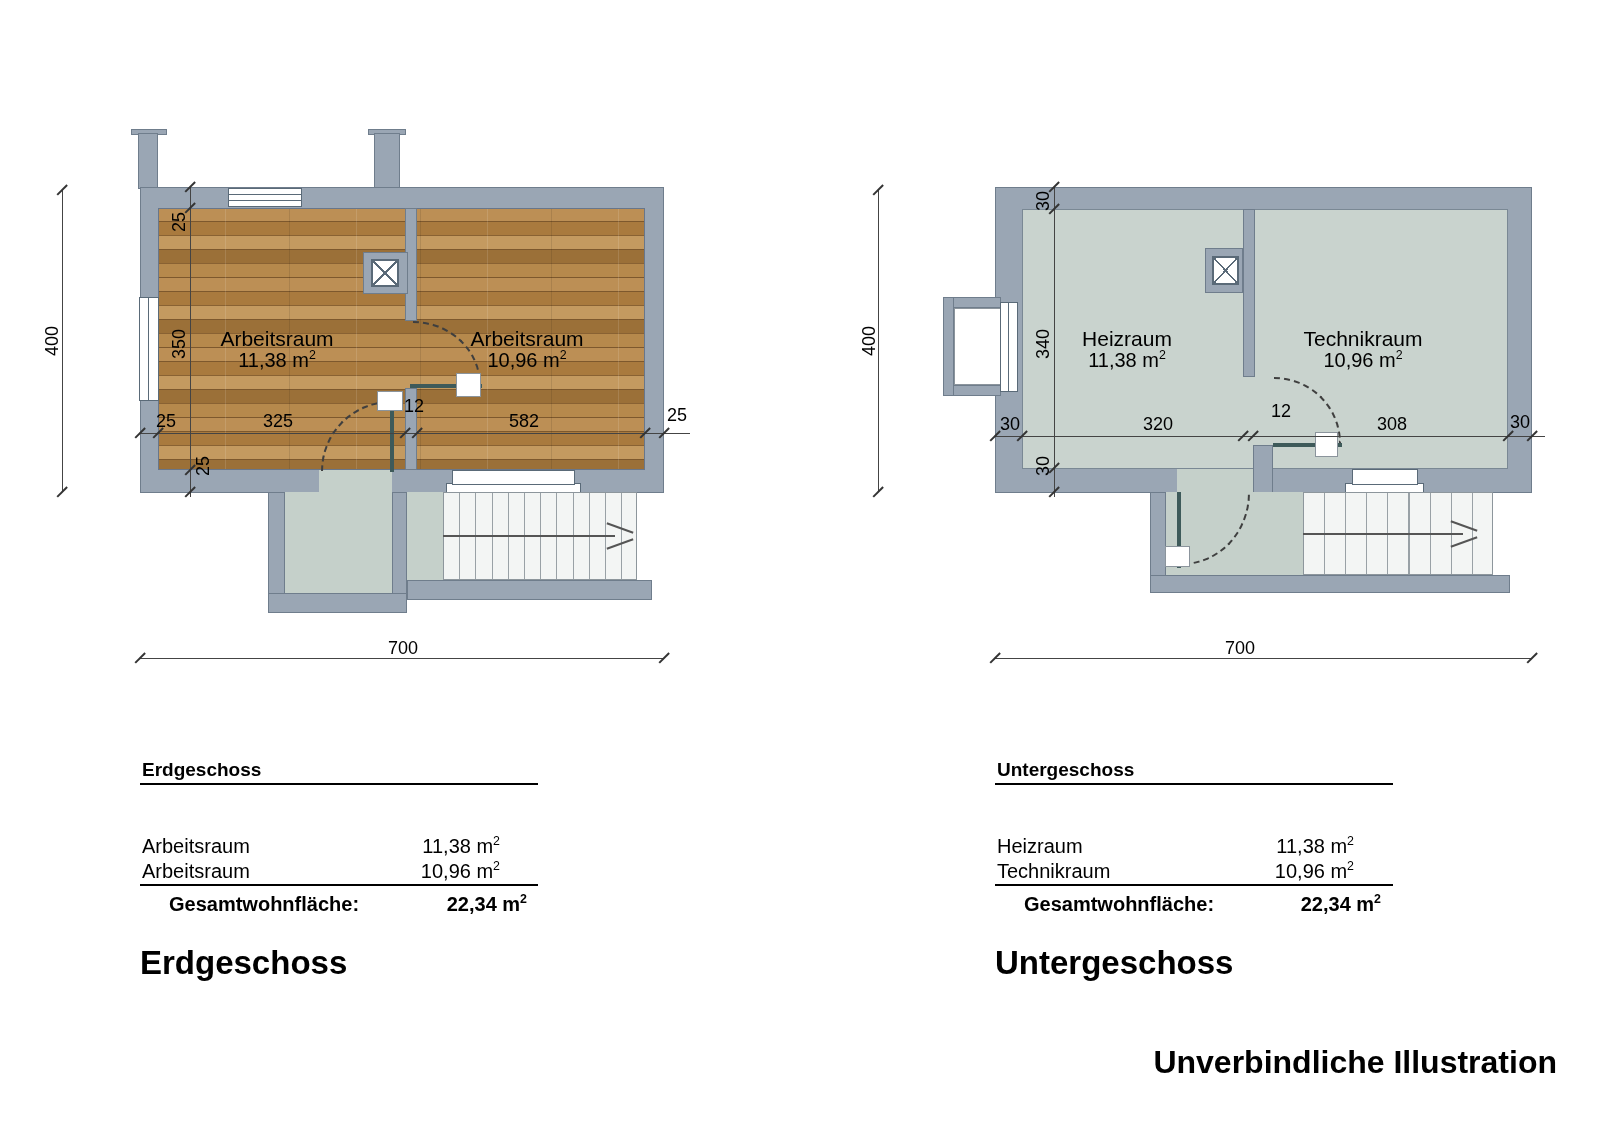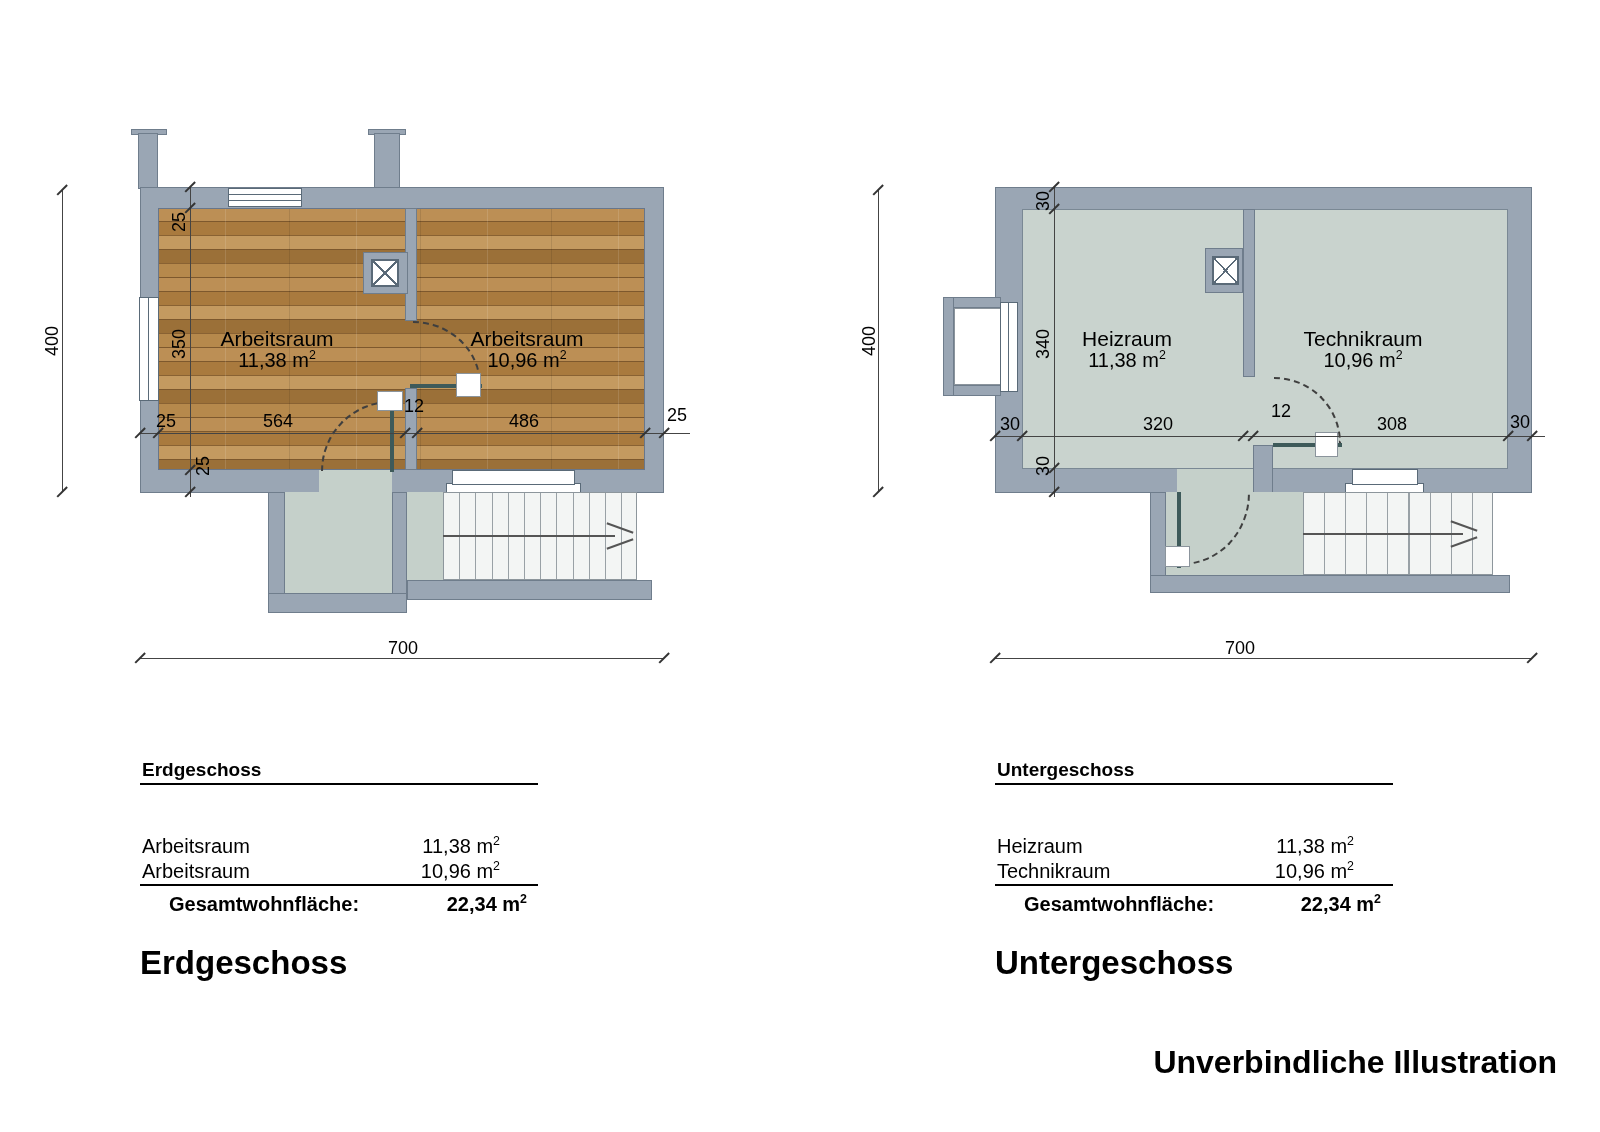--- a/index.html
+++ b/index.html
@@ -130,23 +130,23 @@
     <div class="tick" style="left:55px;top:189px;"></div>
     <div class="tick" style="left:55px;top:491px;"></div>
     <div class="tick" style="left:133px;top:657px;"></div>
     <div class="tick" style="left:657px;top:657px;"></div>
 
     <div class="rot" style="left:29px;top:332px;width:46px;height:18px;">400</div>
     <div class="rot" style="left:159px;top:214px;width:40px;height:16px;">25</div>
     <div class="rot" style="left:159px;top:336px;width:40px;height:16px;">350</div>
     <div class="rot" style="left:183px;top:458px;width:40px;height:16px;">25</div>
     <div class="dim" style="left:148px;top:412px;width:36px;">25</div>
-    <div class="dim" style="left:256px;top:412px;width:44px;">564</div>
+    <div class="dim" style="left:256px;top:412px;width:44px;">325</div>
     <div class="dim" style="left:398px;top:397px;width:32px;">12</div>
-    <div class="dim" style="left:502px;top:412px;width:44px;">486</div>
+    <div class="dim" style="left:502px;top:412px;width:44px;">582</div>
     <div class="dim" style="left:659px;top:406px;width:36px;">25</div>
     <div class="dim" style="left:381px;top:639px;width:44px;">700</div>
   </div>
 
   <div>
 
     <div class="abs wall" style="left:995px;top:187px;width:537px;height:306px;"></div>
     <div class="abs green" style="left:1022px;top:209px;width:486px;height:260px;"></div>
 
     <div class="abs wall" style="left:943px;top:297px;width:58px;height:11px;"></div>

